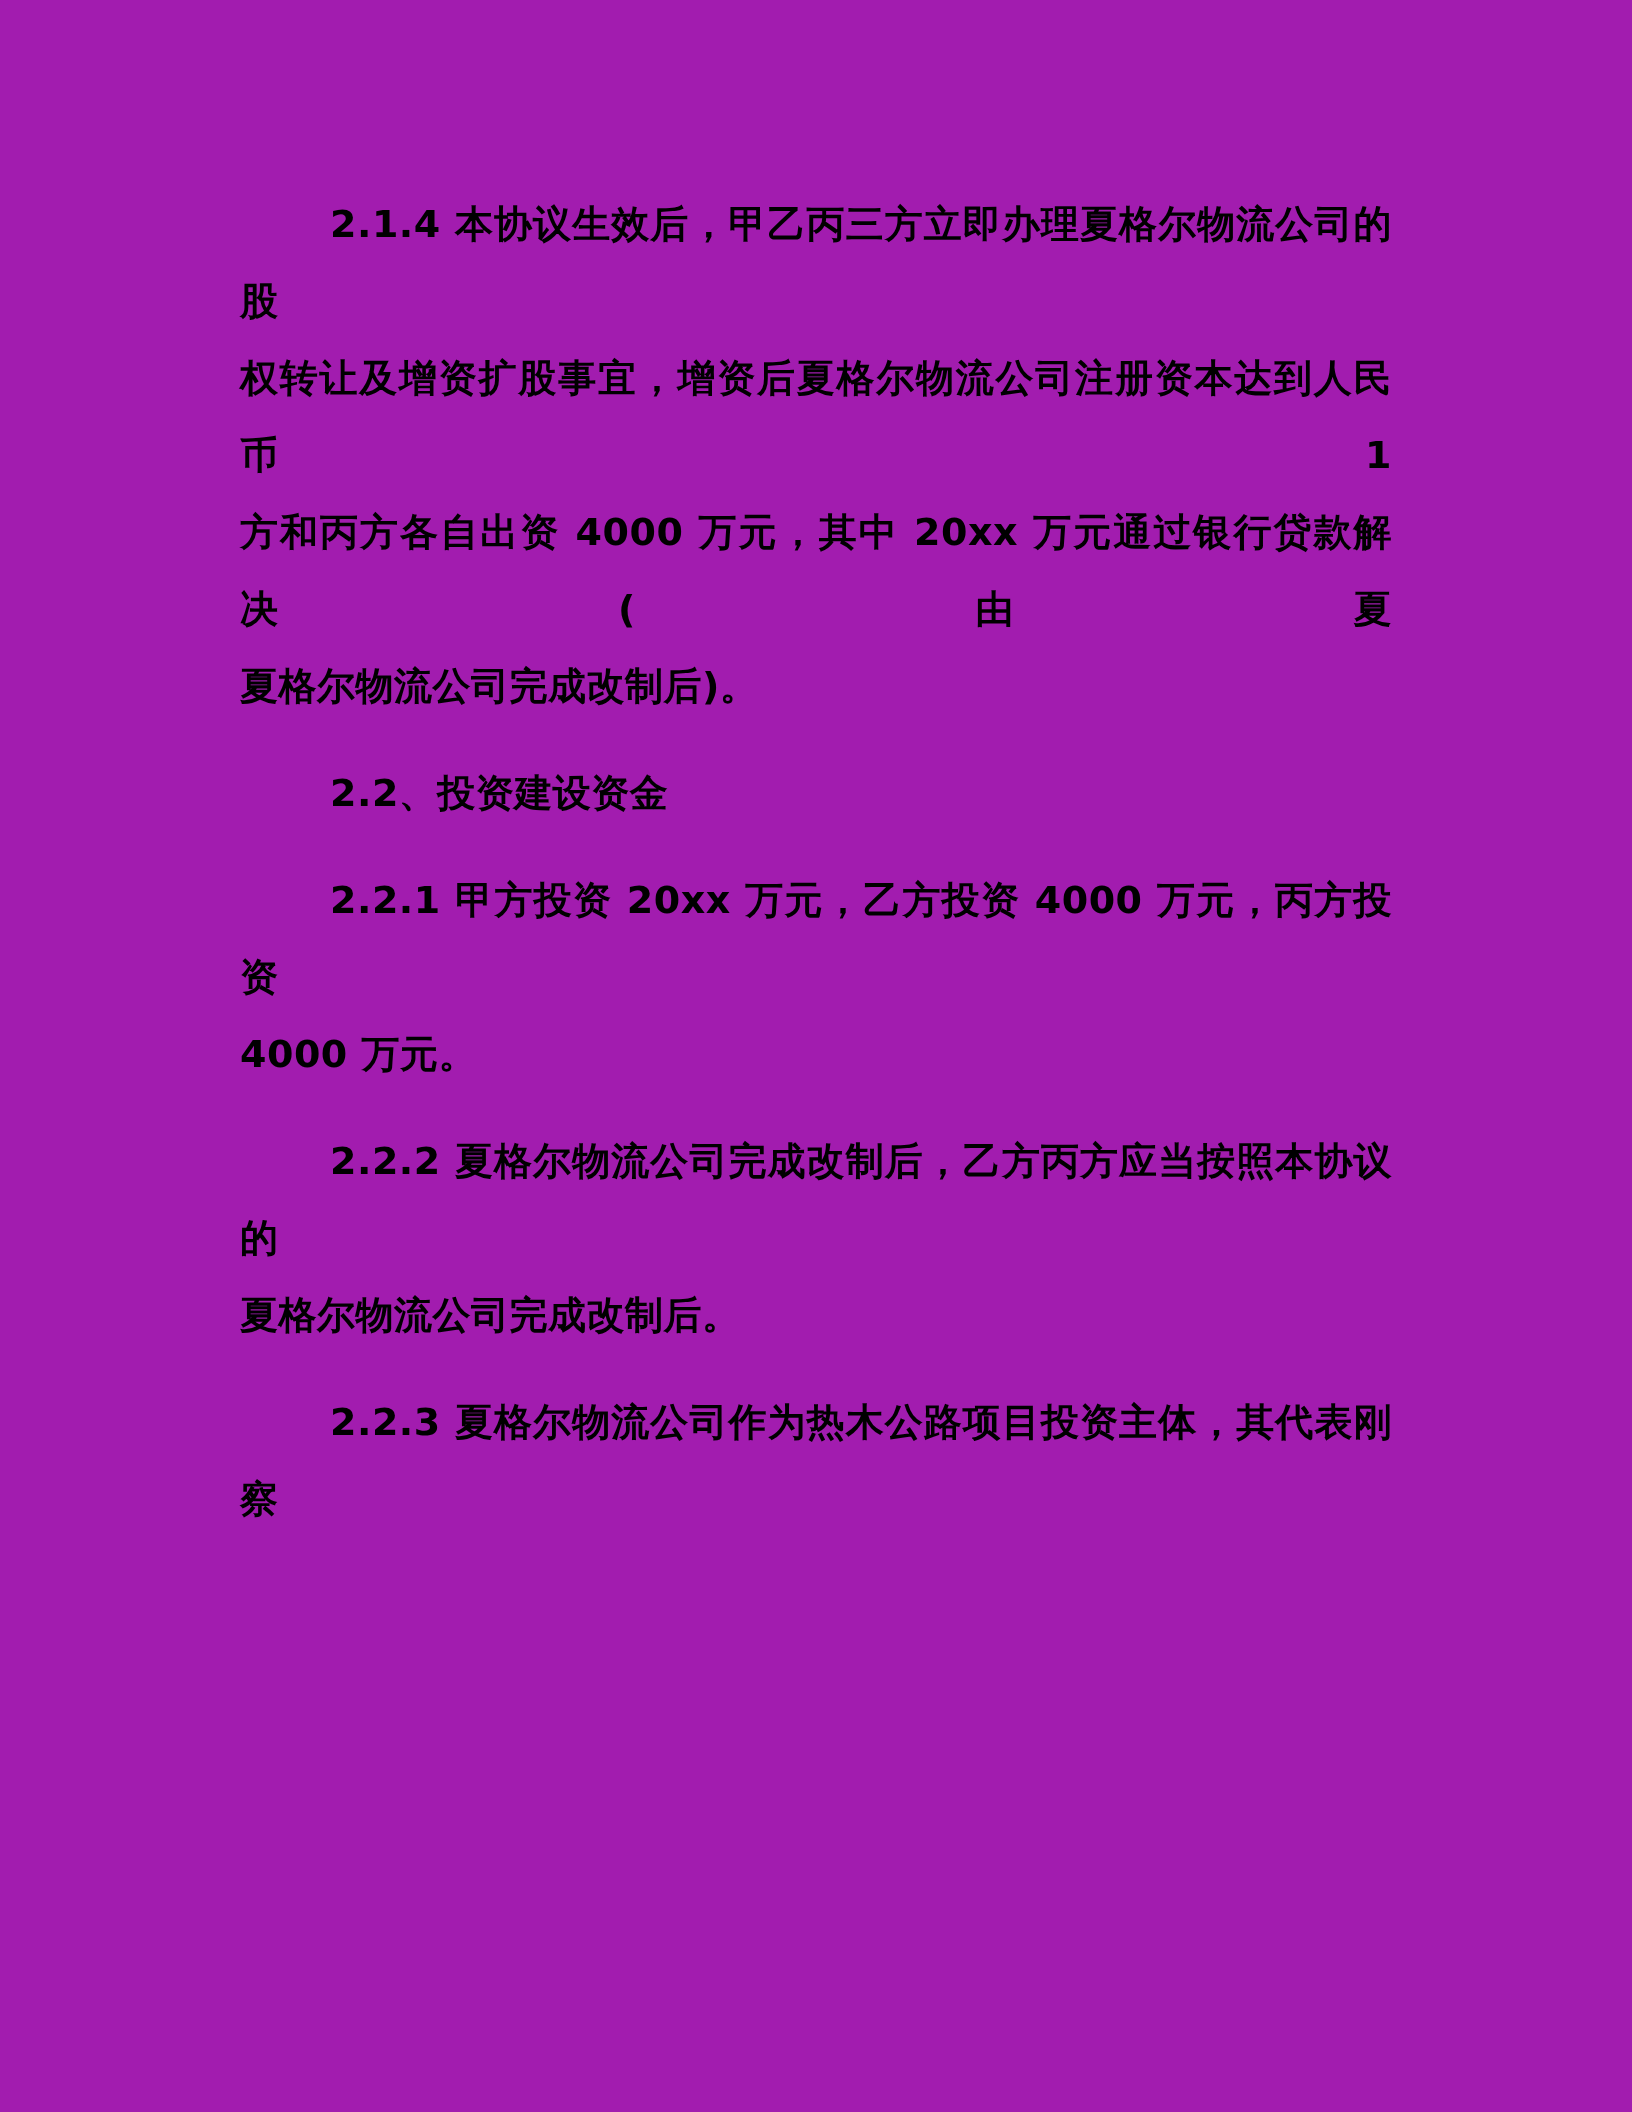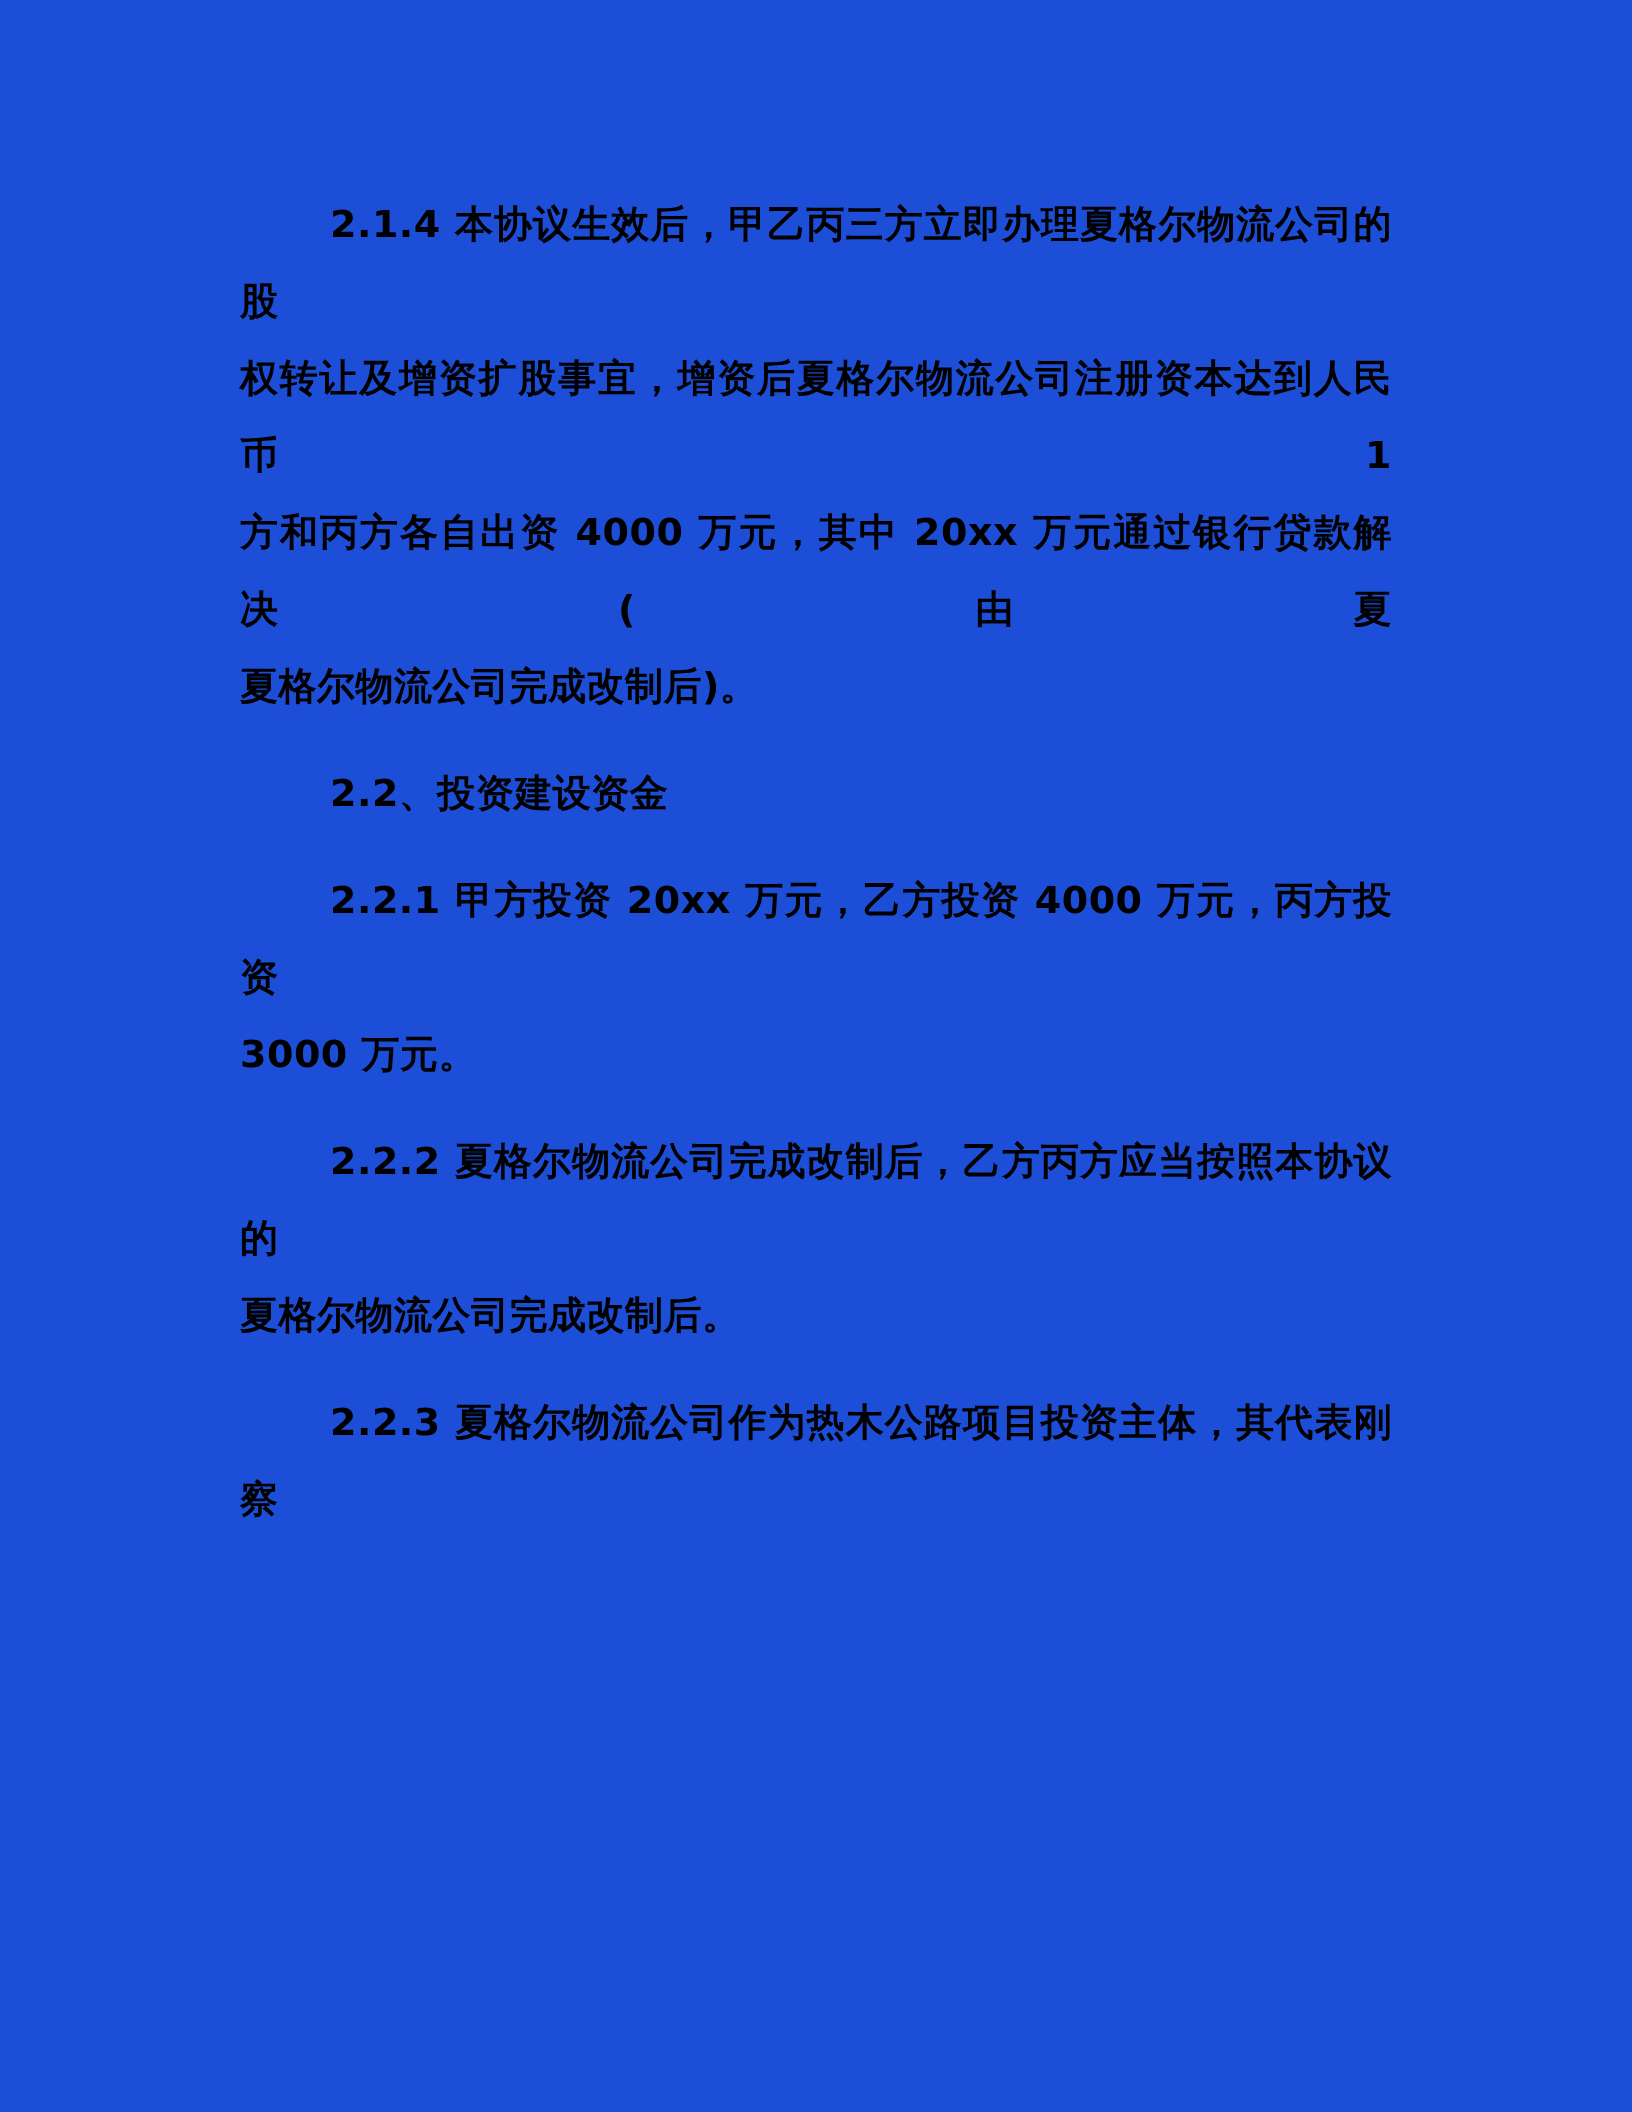--- a/index.html
+++ b/index.html
@@ -4,21 +4,21 @@
 <style>
   html, body {
     margin: 0;
     padding: 0;
     background: #ffffff;
   }
   .page {
     position: relative;
     width: 1632px;
     height: 2112px;
-    background: #1d4ed8;
+    background: #a21caf;
     overflow: hidden;
     font-family: "DejaVu Sans", sans-serif;
   }
   .content {
     position: absolute;
     left: 240px;
     top: 186px;
     width: 1152px;
     color: #000000;
     font-size: 38px;
@@ -54,21 +54,21 @@
       <div class="line">方和丙方各自出资 4000 万元，其中 20xx 万元通过银行贷款解决(由夏</div>
       <div class="line no-just">夏格尔物流公司完成改制后)。</div>
     </div>
 
     <div class="para">
       <div class="line indent no-just">2.2、投资建设资金</div>
     </div>
 
     <div class="para">
       <div class="line indent no-just">2.2.1 甲方投资 20xx 万元，乙方投资 4000 万元，丙方投资</div>
-      <div class="line no-just">3000 万元。</div>
+      <div class="line no-just">4000 万元。</div>
     </div>
 
     <div class="para">
       <div class="line indent">2.2.2 夏格尔物流公司完成改制后，乙方丙方应当按照本协议的</div>
       <div class="line no-just">夏格尔物流公司完成改制后。</div>
     </div>
 
     <div class="para">
       <div class="line indent">2.2.3 夏格尔物流公司作为热木公路项目投资主体，其代表刚察</div>
 

